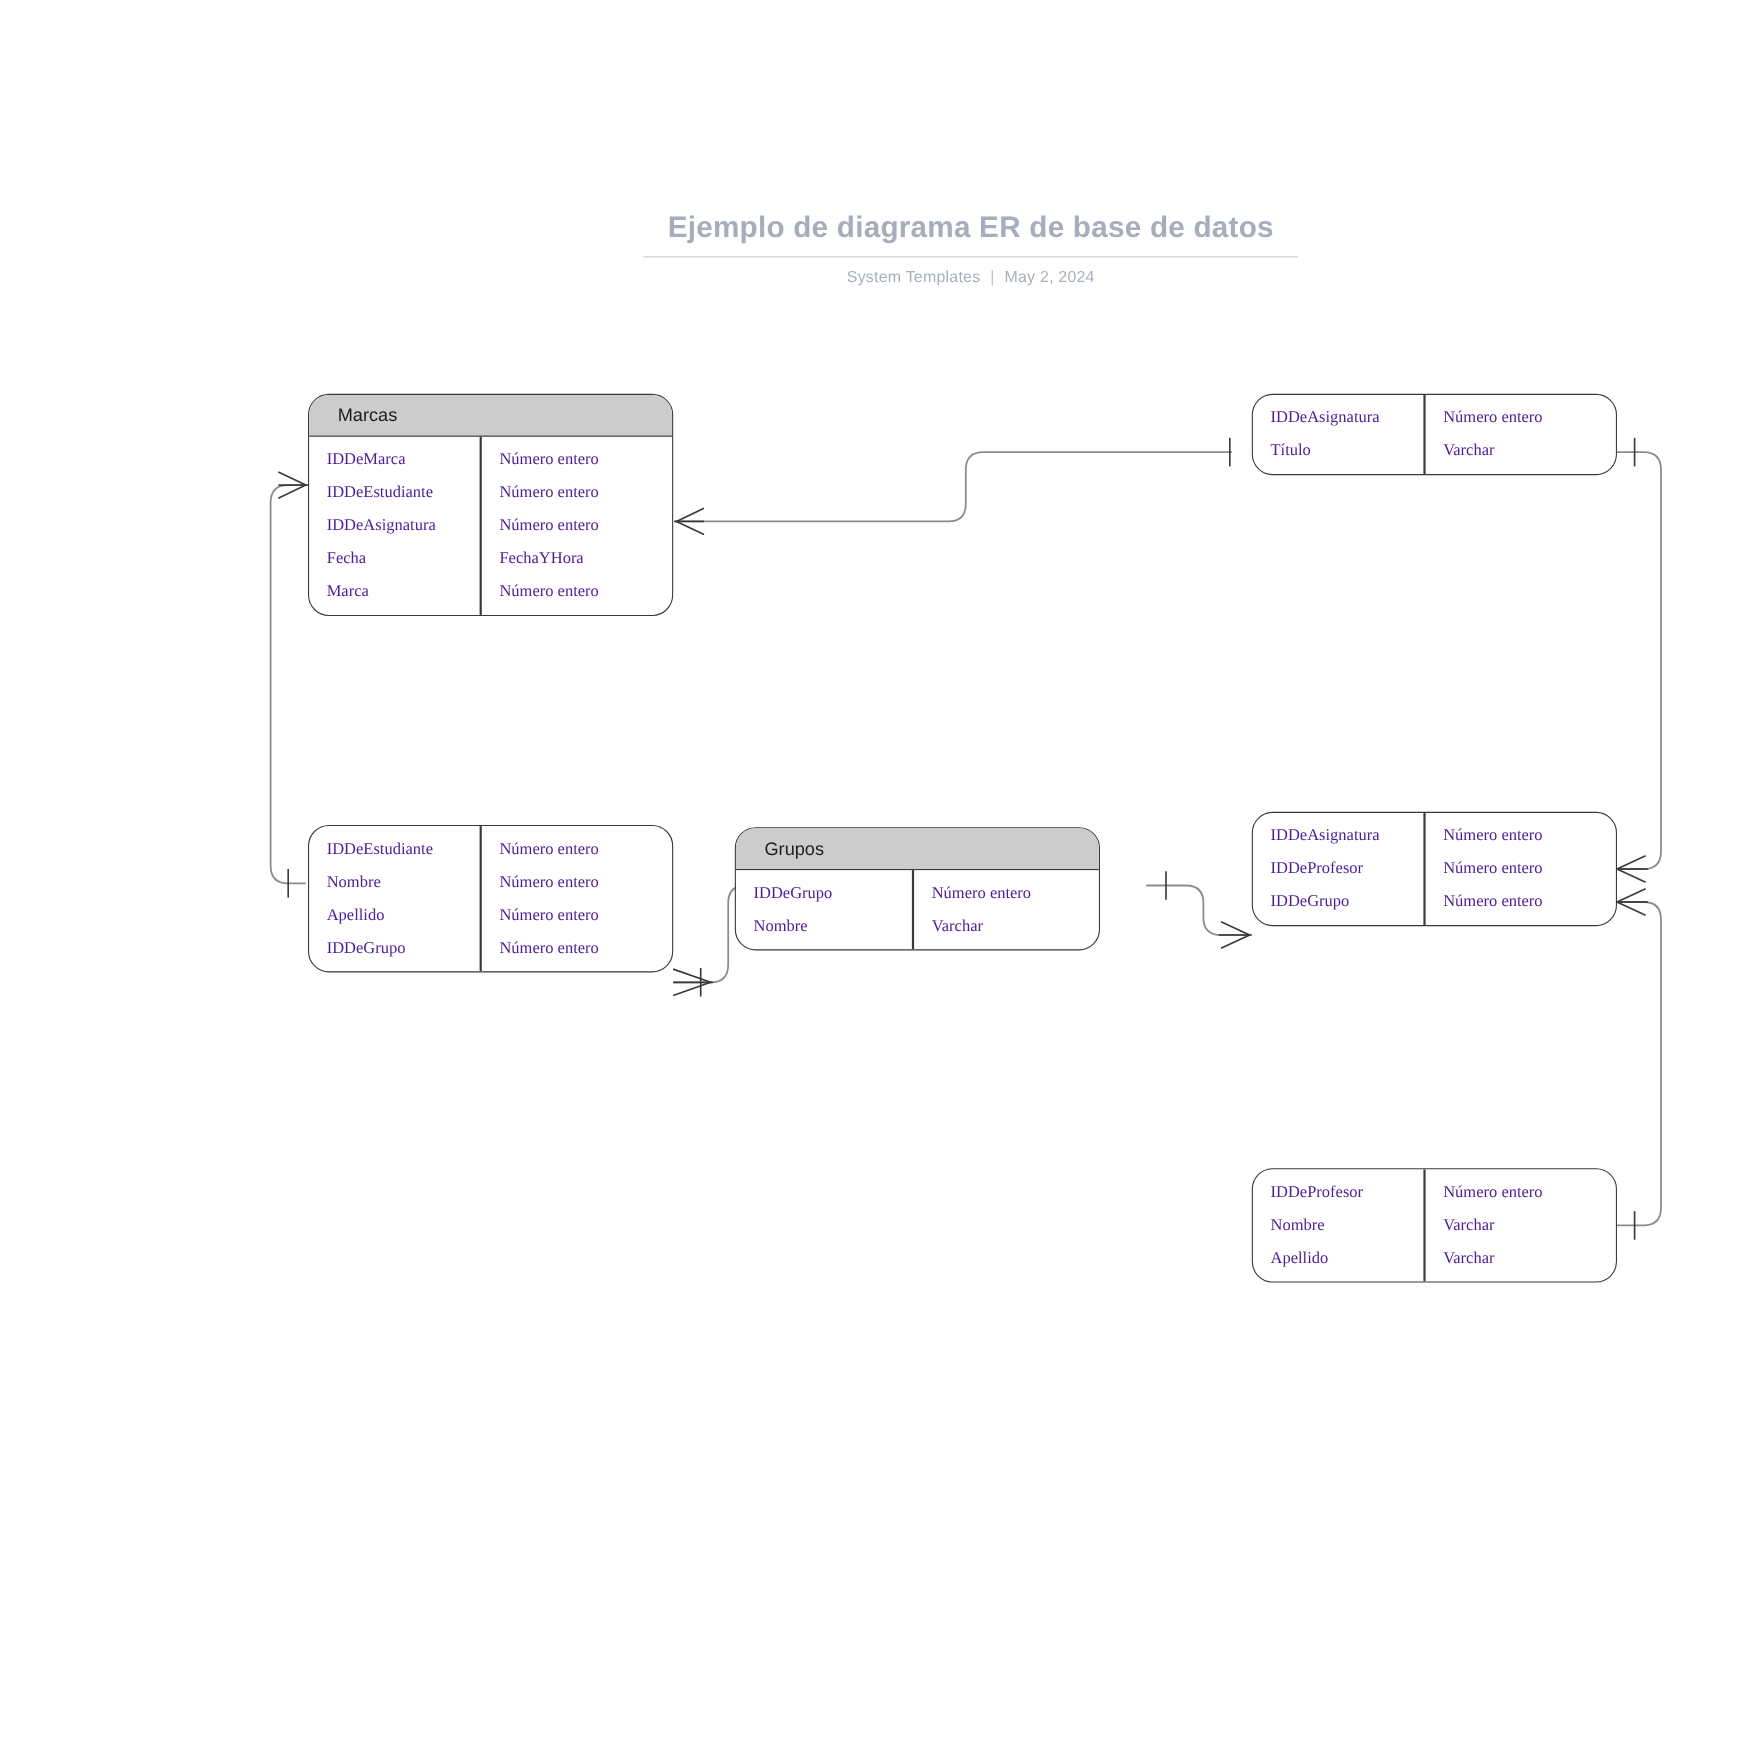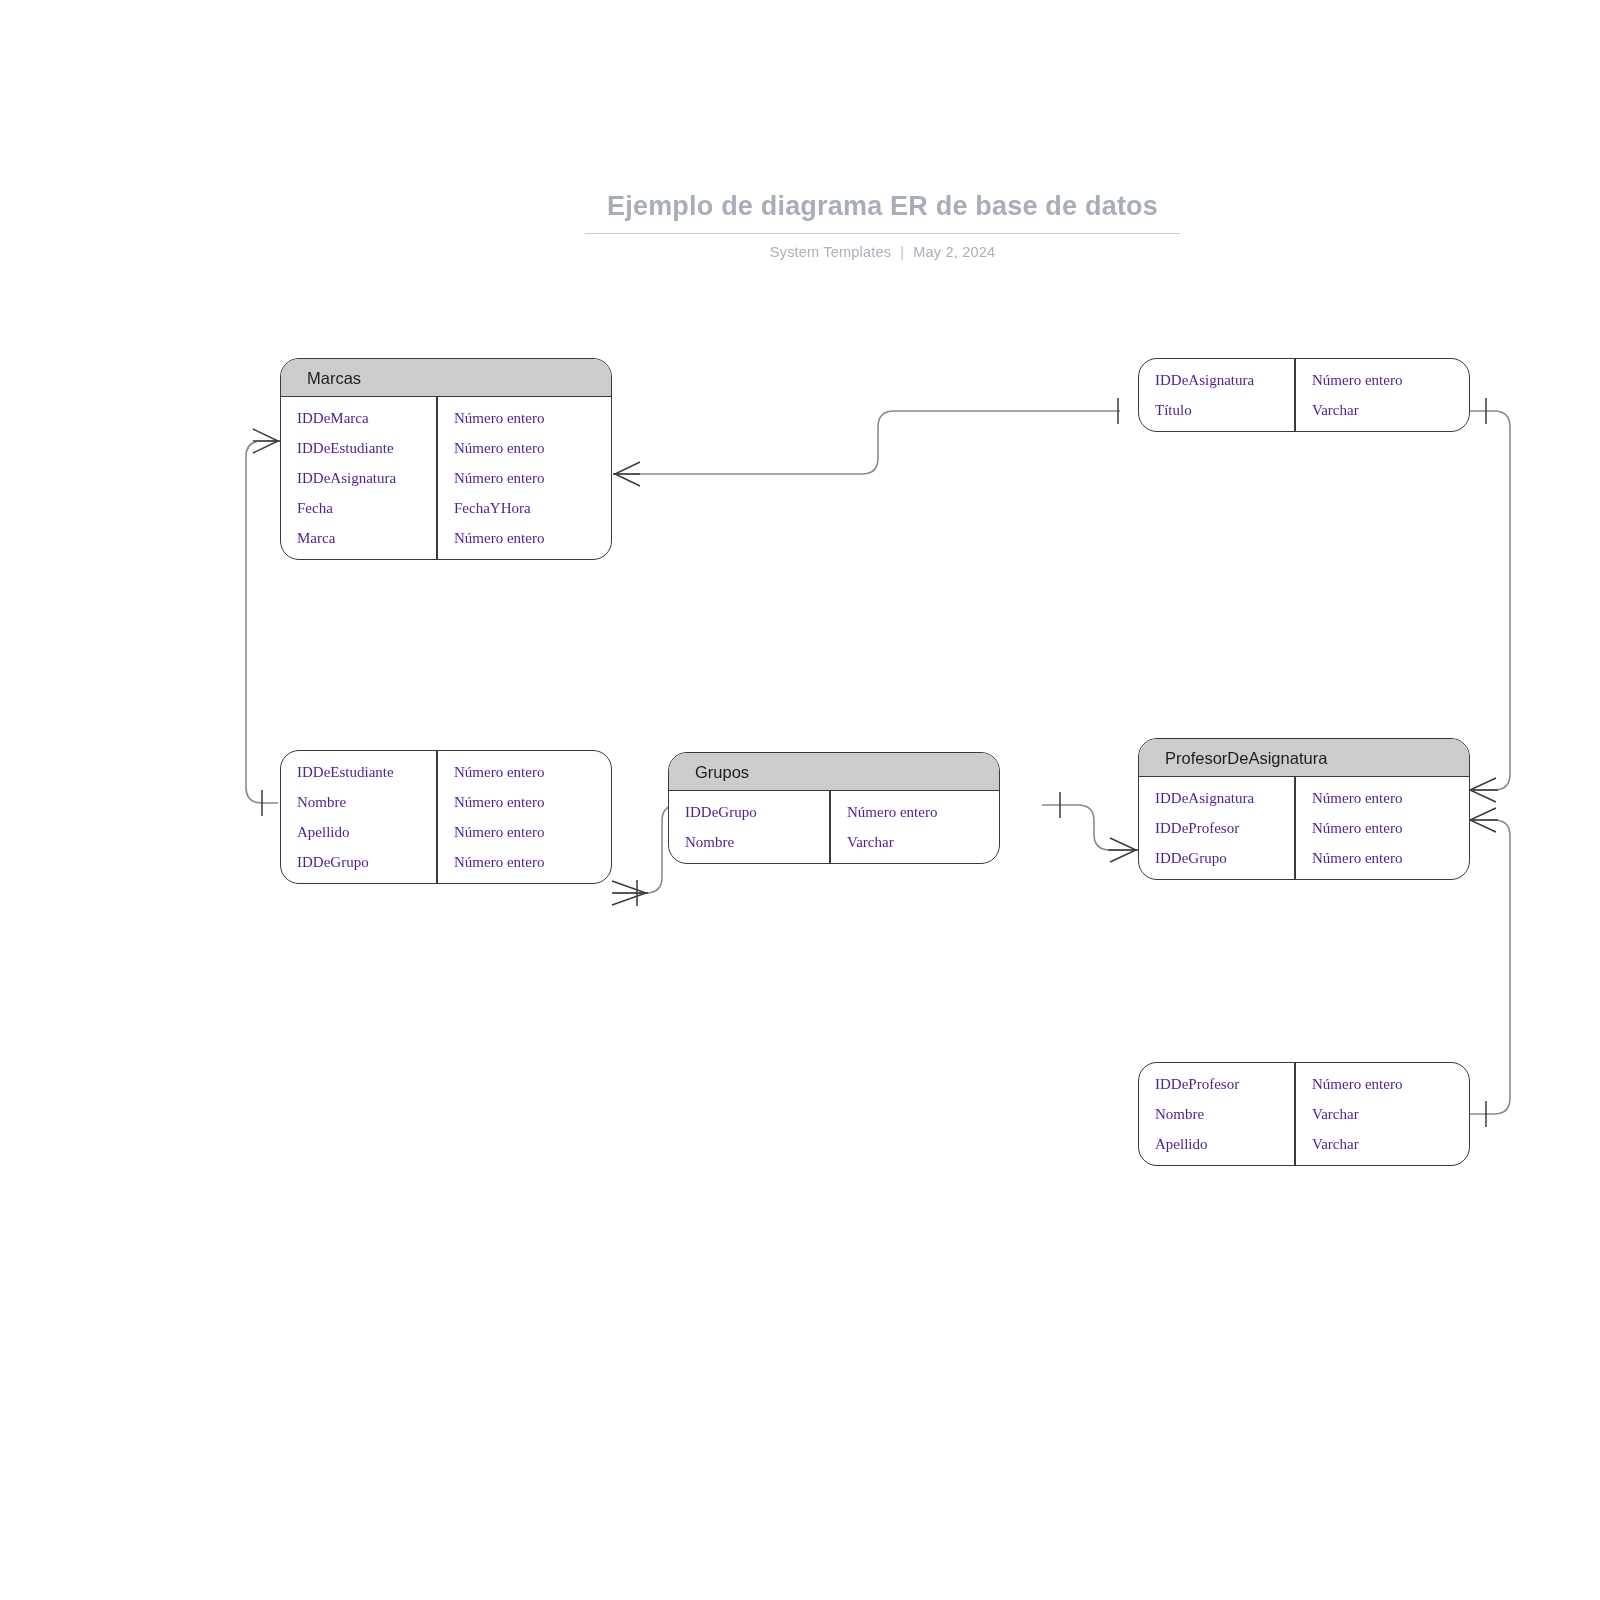--- a/index.html
+++ b/index.html
@@ -161,21 +161,20 @@
         <div class="tbl-head">Grupos</div>
         <div class="tbl-body" style="height: 72px;">
           <div class="col-div" style="left: 160px;"></div>
           <div class="cell" style="left: 16px; top: 6px;">IDDeGrupo</div>
           <div class="cell" style="left: 178px; top: 6px;">Número entero</div>
           <div class="cell" style="left: 16px; top: 36px;">Nombre</div>
           <div class="cell" style="left: 178px; top: 36px;">Varchar</div>
         </div>
       </div>
       <div class="tbl" style="left: 1138px; top: 738px; width: 332px;">
-        <div class="tbl-head">ProfesorDeAsignatura</div>
         <div class="tbl-body" style="height: 102px;">
           <div class="col-div" style="left: 155px;"></div>
           <div class="cell" style="left: 16px; top: 6px;">IDDeAsignatura</div>
           <div class="cell" style="left: 173px; top: 6px;">Número entero</div>
           <div class="cell" style="left: 16px; top: 36px;">IDDeProfesor</div>
           <div class="cell" style="left: 173px; top: 36px;">Número entero</div>
           <div class="cell" style="left: 16px; top: 66px;">IDDeGrupo</div>
           <div class="cell" style="left: 173px; top: 66px;">Número entero</div>
         </div>
       </div>

